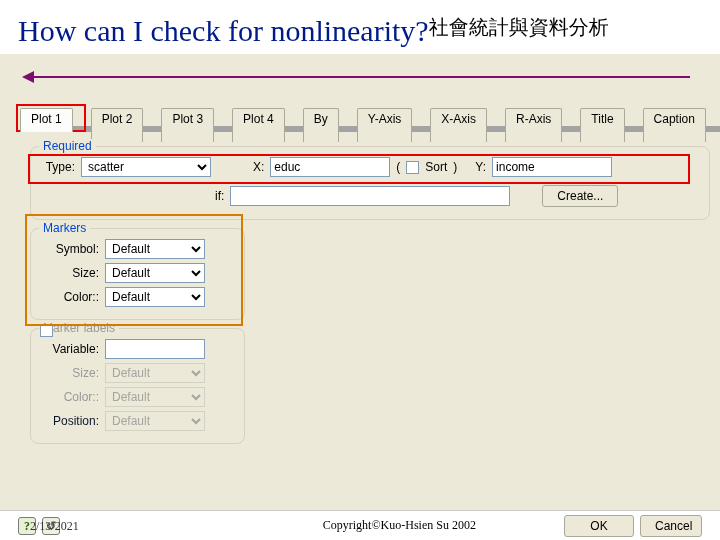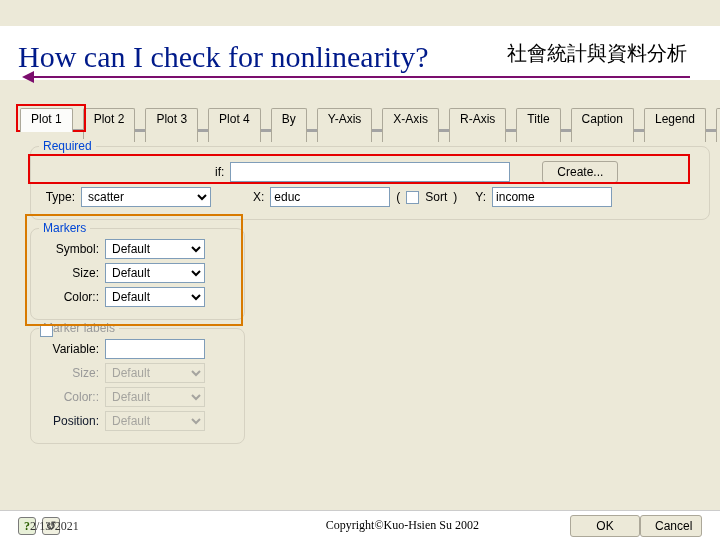--- a/index.html
+++ b/index.html
@@ -7,25 +7,23 @@
     margin: 0;
     font-family: "Times New Roman", serif;
     background: #ece9d8;
     width: 720px;
     height: 540px;
     overflow: hidden;
     position: relative;
   }
   .header {
     background: #fff;
-    padding: 14px 33px 6px 18px;
-    display: flex;
-    justify-content: space-between;
+    padding: 14px 8px 6px 18px;
+    display: flex;
     align-items: flex-start;
-    margin-top: 26px;
   }
   .title {
     font-size: 30px;
     color: #001a8a;
   }
   .subtitle {
     font-size: 20px;
     color: #000;
   }
   .arrow-line {
@@ -50,22 +48,22 @@
     top: 108px;
     left: 20px;
     right: 0;
     bottom: 40px;
     background: #ece9d8;
     font-family: Tahoma, sans-serif;
     font-size: 12px;
   }
   .tabs {
     display: flex;
-    gap: 8px;
-    border-bottom: 3px solid #a3a3a3;
+    gap: 16px;
+    border-bottom: 6px solid #a3a3a3;
     height: 24px;
   }
   .tab {
     padding: 3px 10px 0 10px;
     border: 1px solid #aca899;
     border-bottom: none;
     margin-right: 2px;
     background: #ece9d8;
     border-radius: 2px 2px 0 0;
     height: 34px;
@@ -150,21 +148,21 @@
     border-top: 1px solid #ccc;
     display: flex;
     align-items: center;
     justify-content: space-between;
     padding: 0 18px;
     font-size: 12px;
     font-family: "Times New Roman", serif;
   }
   .footer .date { color: #333; }
   .footer .copy { color: #000; margin-left: 120px; }
-  .footer .btns { display: flex; }
+  .footer .btns { display: flex; gap: 6px; }
   .checkbox {
     display: inline-block;
     width: 13px; height: 13px;
     border: 1px solid #7f9db9;
     background: #fff;
     vertical-align: middle;
   }
   .help-icon {
     display: inline-block;
     width: 18px; height: 18px;
@@ -206,42 +204,42 @@
     <div class="tab">X-Axis</div>
     <div class="tab">R-Axis</div>
     <div class="tab">Title</div>
     <div class="tab">Caption</div>
     <div class="tab">Legend</div>
     <div class="tab">Ov</div>
   </div>
 
   <div class="fieldset" style="margin-top:14px;">
     <div class="legend">Required</div>
-    <div class="row" style="margin-top:8px; padding-left:176px;">
-      <span>if:</span>
-      <input type="text" style="width: 280px;" value="">
-      <span style="width:20px"></span>
-      <button class="win">Create...</button>
-    </div>
     <div class="row">
       <span class="label-right w40">Type:</span>
       <select style="width:130px">
         <option>scatter</option>
       </select>
       <span style="width:30px"></span>
       <span>X:</span>
       <input type="text" style="width: 120px;" value="educ">
       <span>(</span>
       <span class="checkbox"></span>
       <span>Sort</span>
       <span>)</span>
       <span style="width:6px"></span>
       <span>Y:</span>
       <input type="text" style="width: 120px;" value="income">
     </div>
+    <div class="row" style="margin-top:8px; padding-left:176px;">
+      <span>if:</span>
+      <input type="text" style="width: 280px;" value="">
+      <span style="width:20px"></span>
+      <button class="win">Create...</button>
+    </div>
   </div>
 
   <div class="fieldset" style="width:215px;">
     <div class="legend">Markers</div>
     <div class="row">
       <span class="label-right w60">Symbol:</span>
       <select style="width:100px"><option>Default</option></select>
     </div>
     <div class="row">
       <span class="label-right w60">Size:</span>

